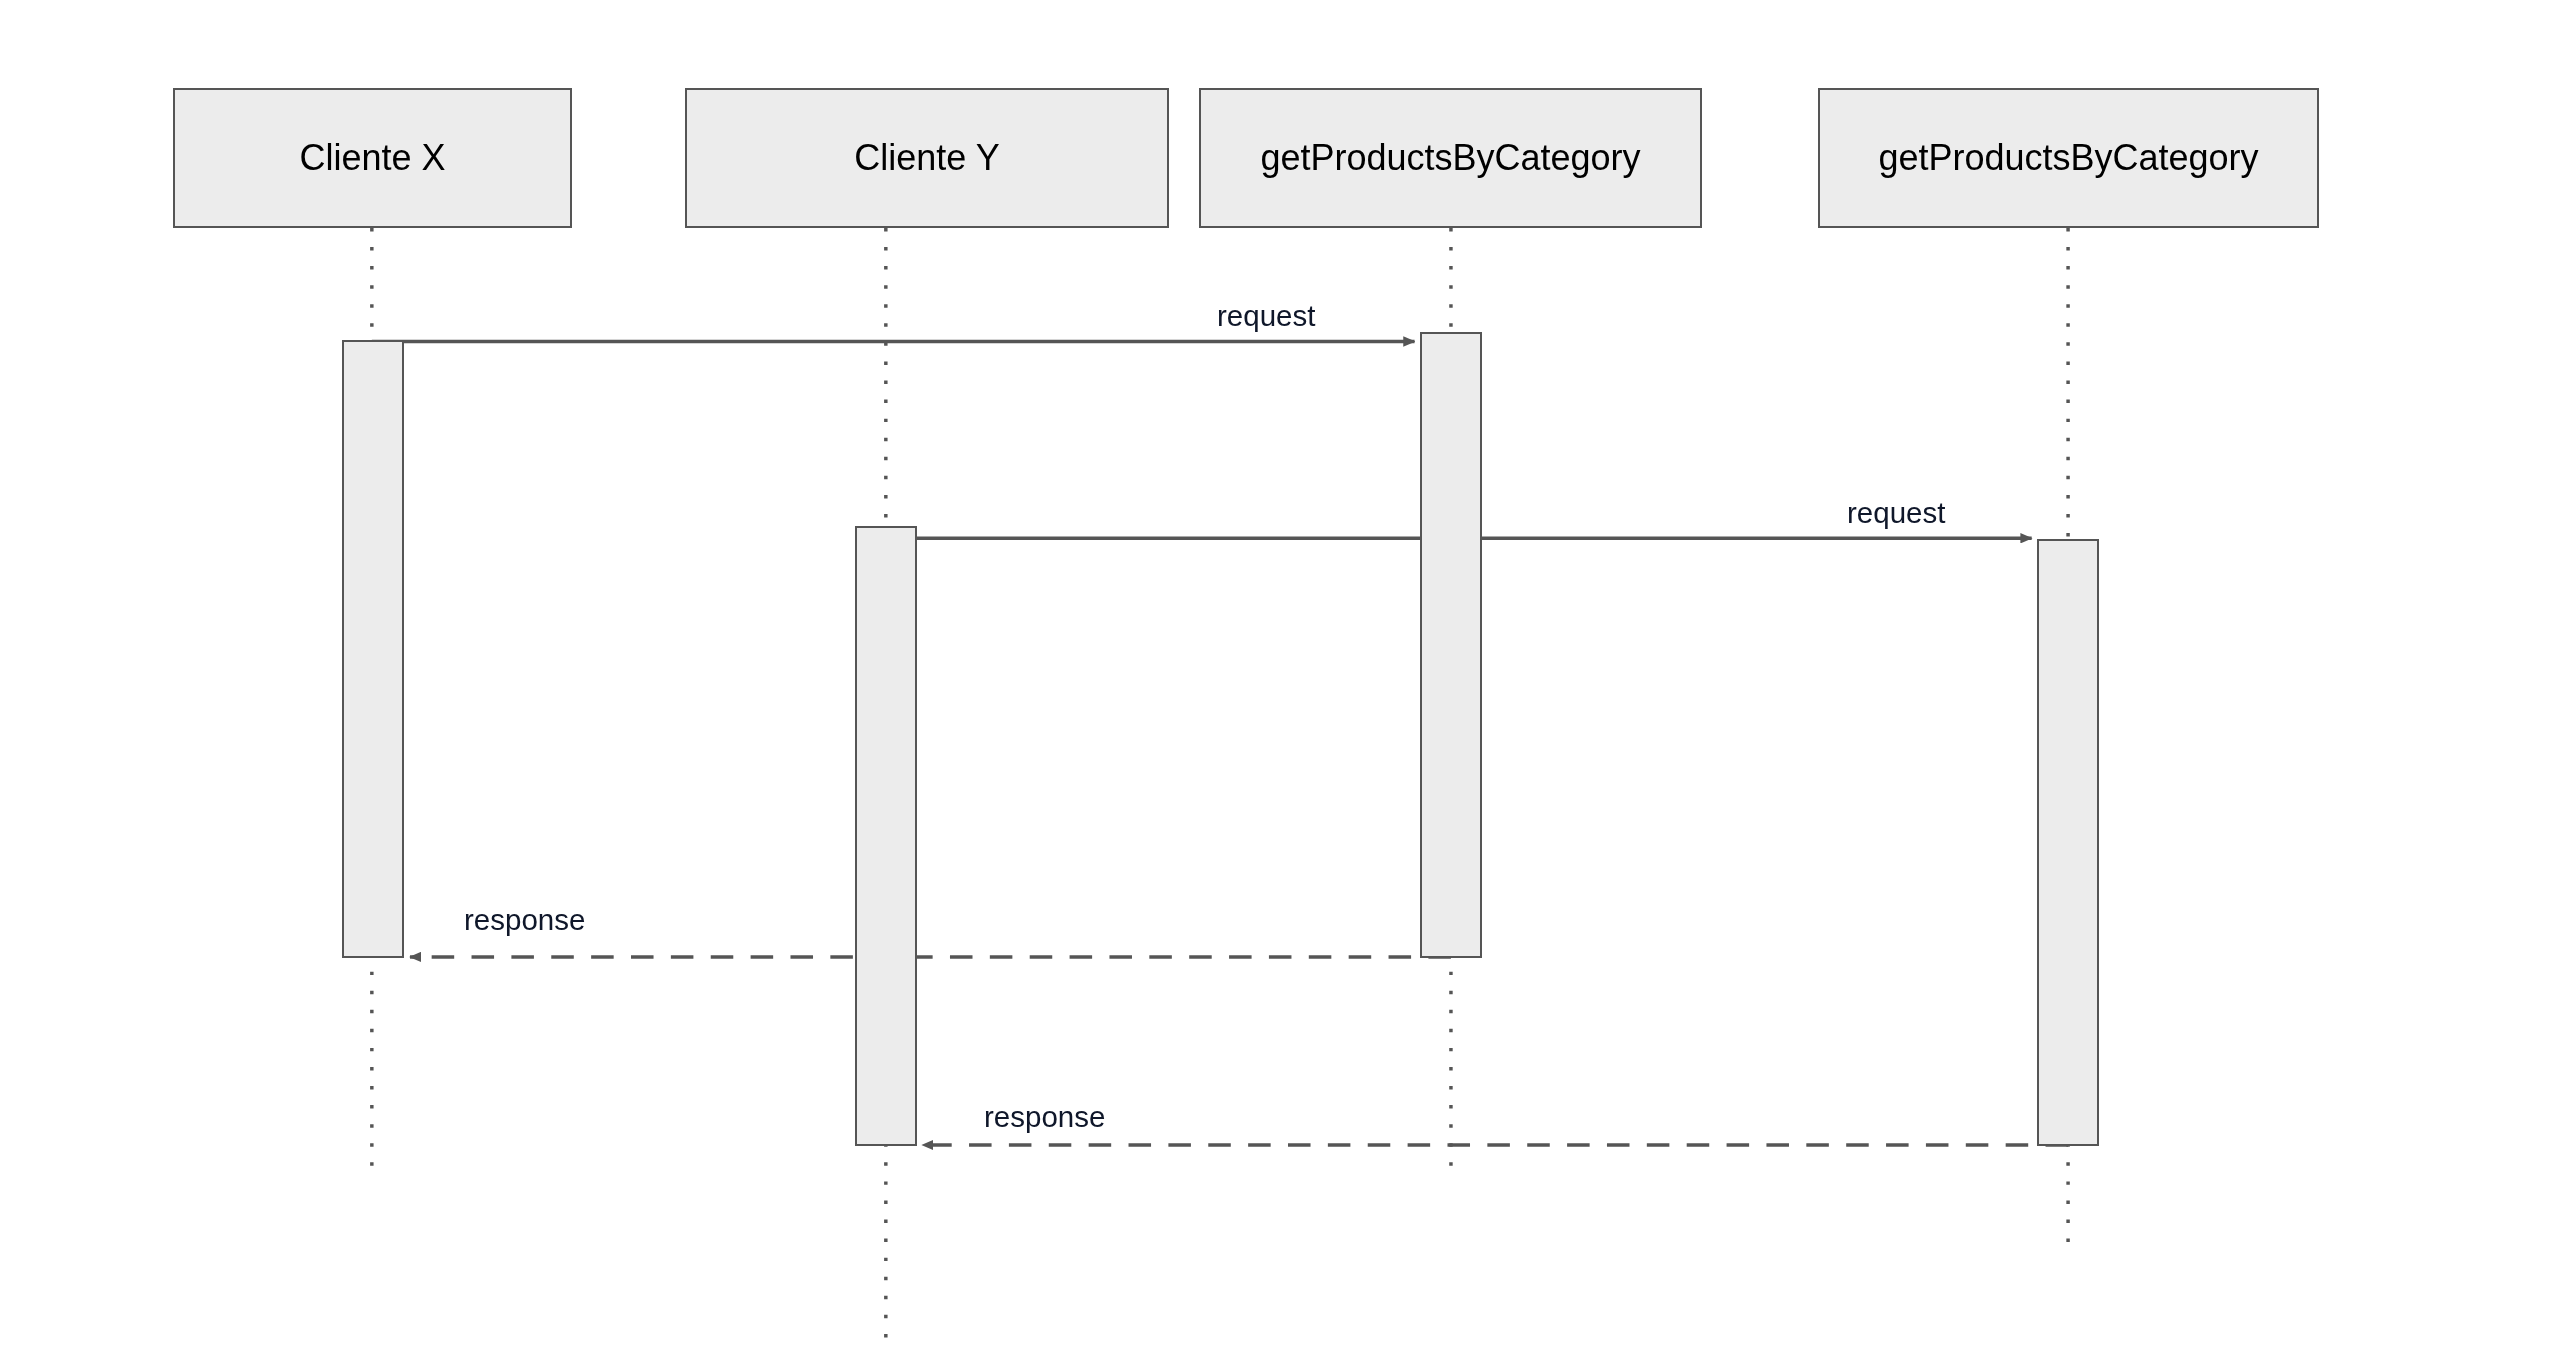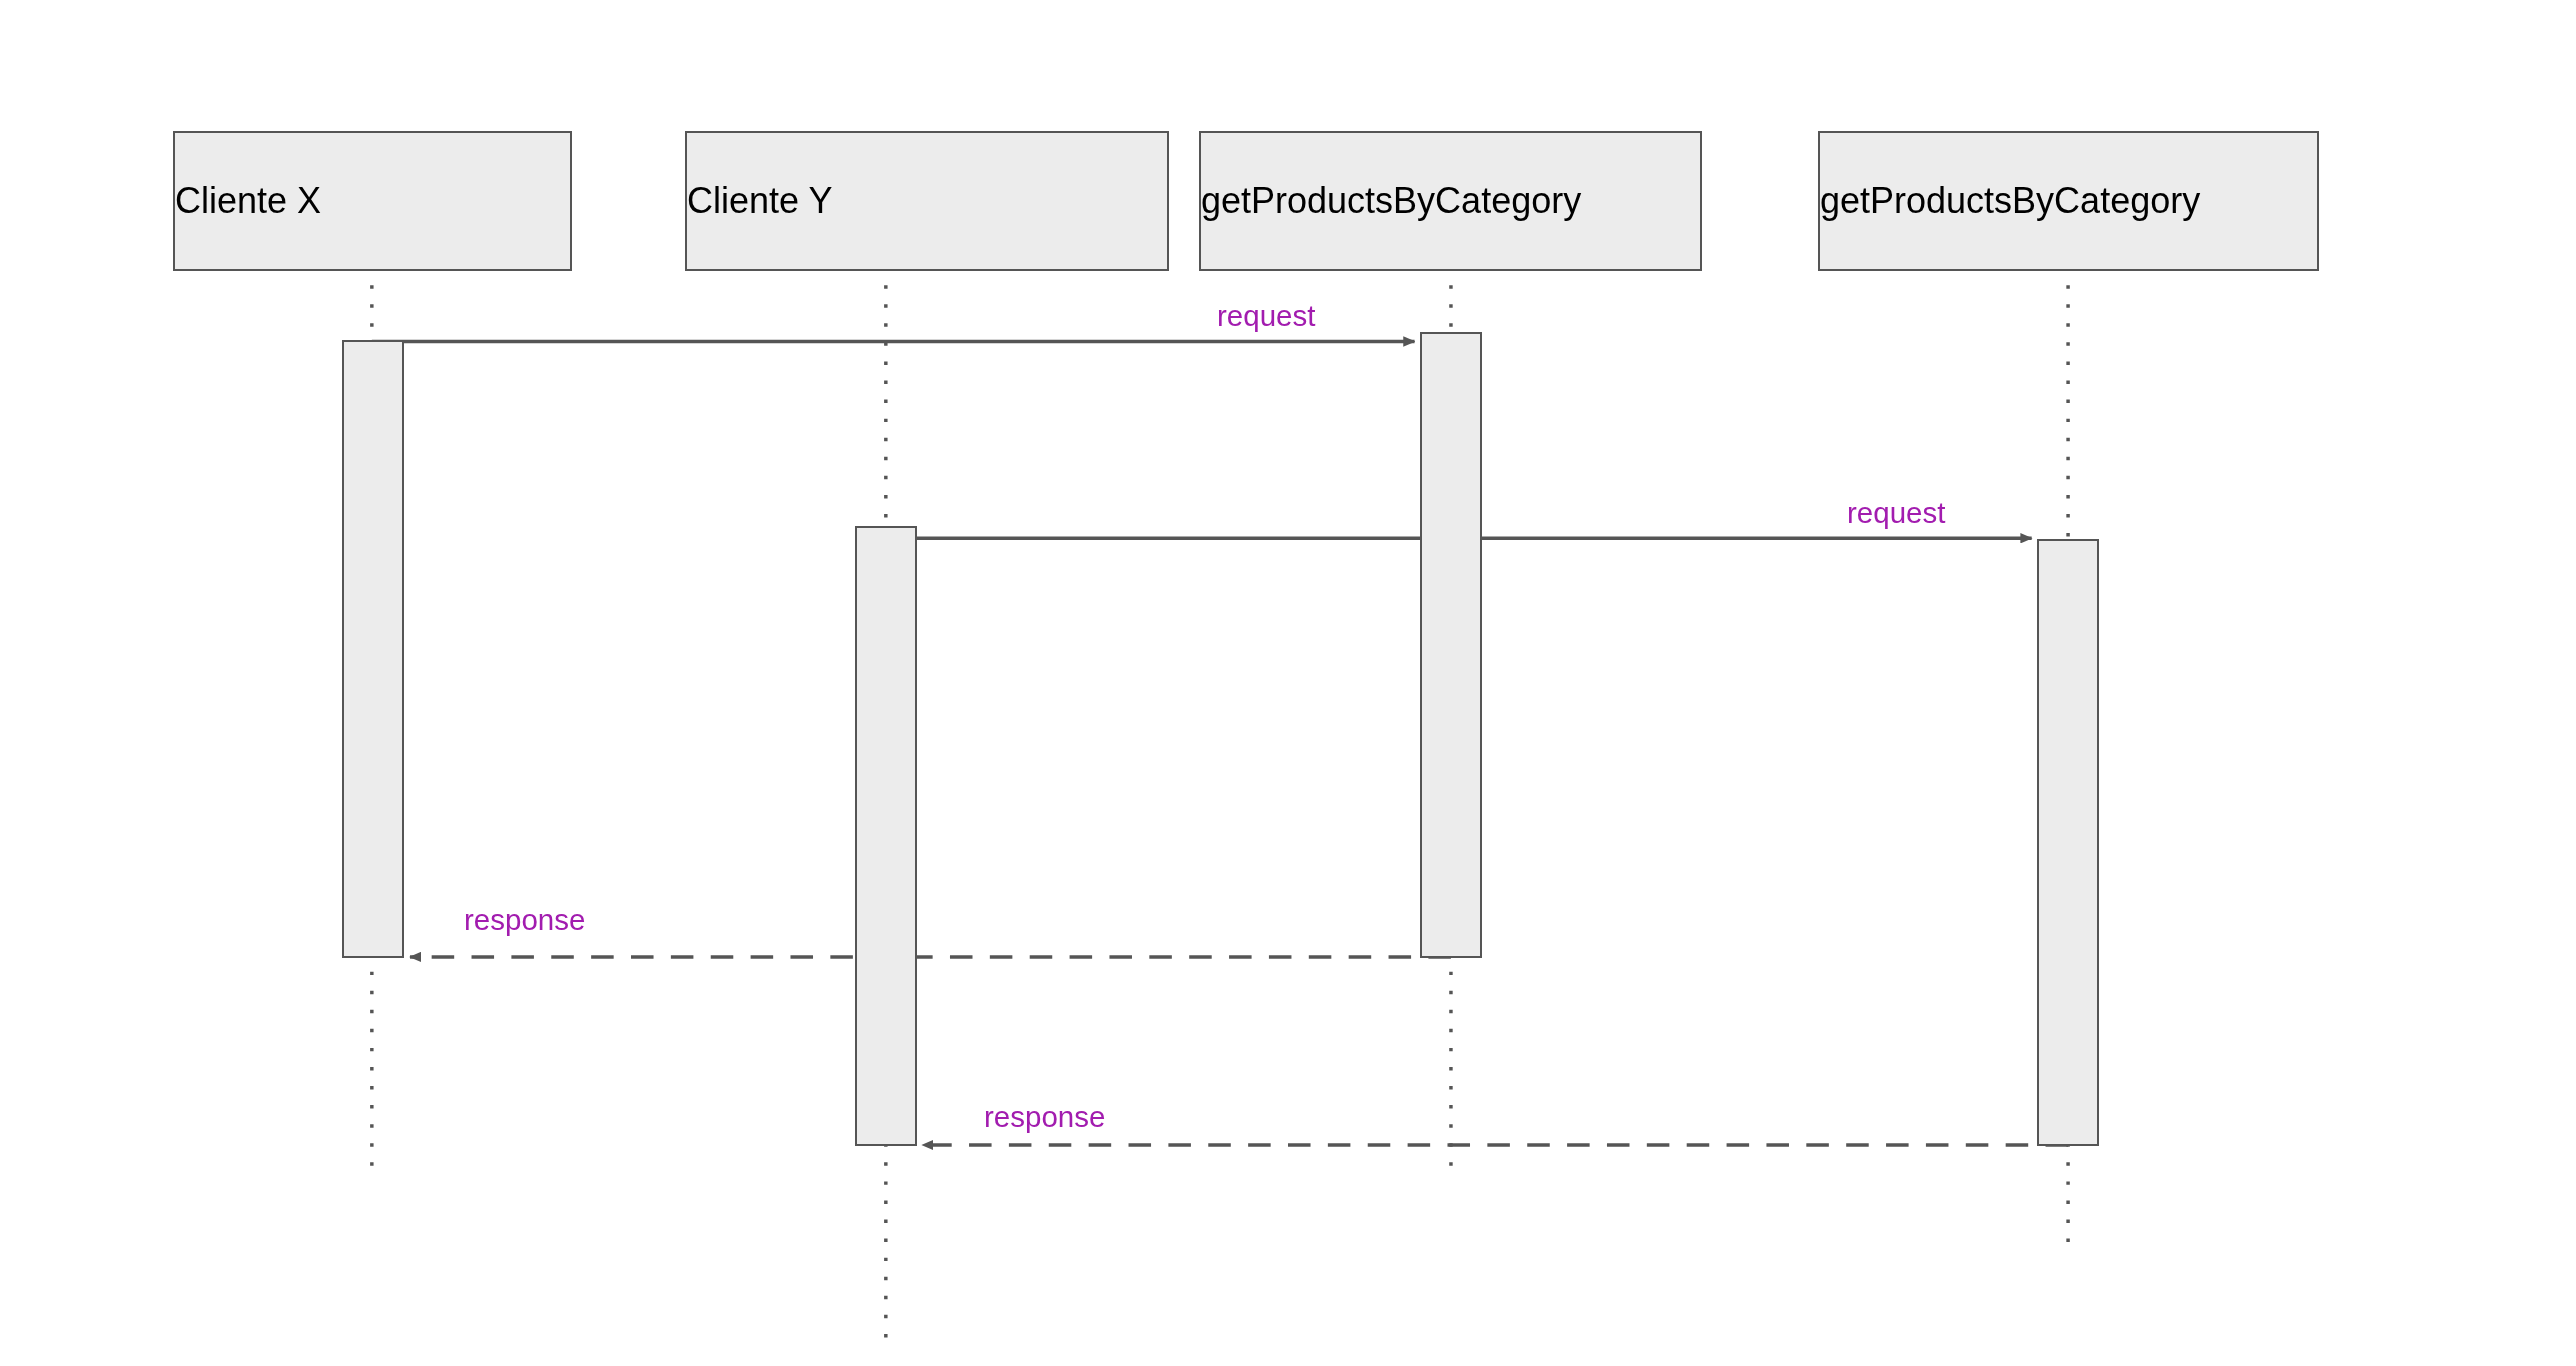--- a/index.html
+++ b/index.html
@@ -26,36 +26,35 @@
     height: 1366px;
     display: block;
   }
   .participant-box {
     position: absolute;
     box-sizing: border-box;
     background: #ececec;
     border: 2.6px solid #555555;
     display: flex;
     align-items: center;
-    justify-content: flex-start;
-    margin-top: 43px;
+    justify-content: center;
   }
   .participant-label {
     font-family: "Liberation Sans", sans-serif;
     font-size: 36px;
     color: #000000;
     line-height: 1;
     white-space: nowrap;
     letter-spacing: 0px;
   }
   .message-label {
     position: absolute;
     font-family: "Liberation Sans", sans-serif;
     font-size: 29.5px;
-    color: #a21caf;
+    color: #0f172a;
     white-space: nowrap;
     line-height: 1;
   }
   .activation-bar {
     position: absolute;
     box-sizing: border-box;
     background: #ececec;
     border: 2.6px solid #555555;
   }
 </style>

